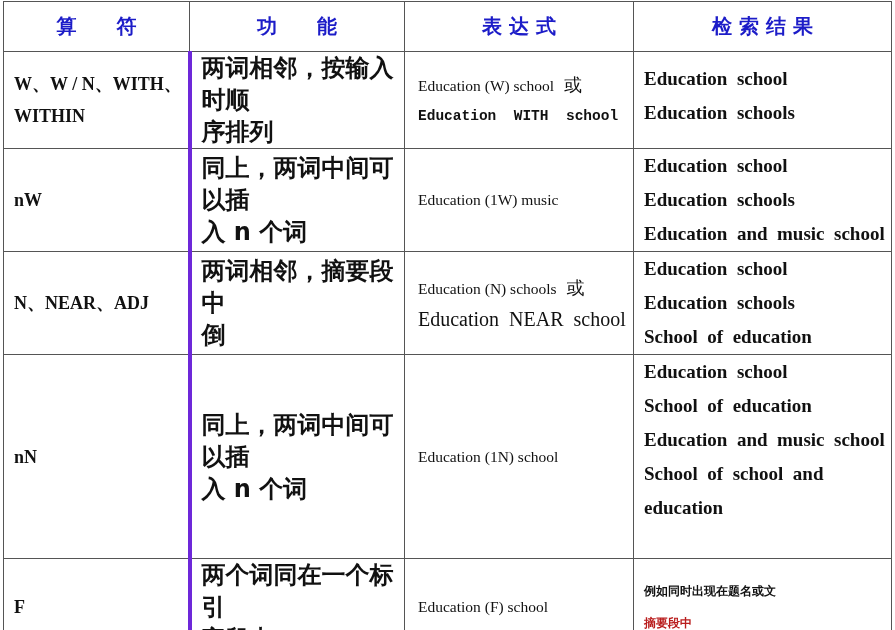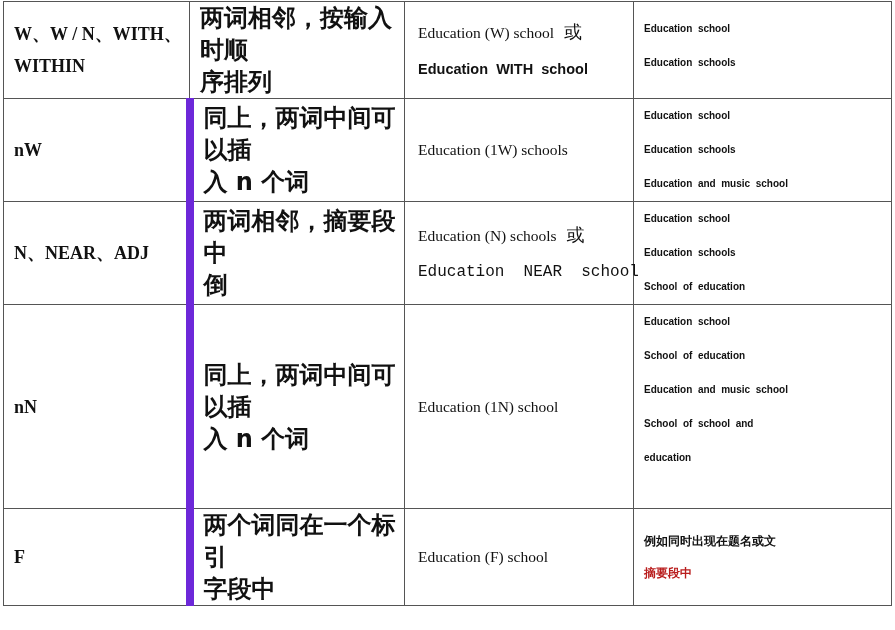--- a/index.html
+++ b/index.html
@@ -1,96 +1,102 @@
 <!DOCTYPE html>
 <html><head>
   <meta charset="utf-8">
   <style>
     html, body { margin: 0; padding: 0; background: #ffffff; }
     body { width: 895px; height: 630px; position: relative; overflow: hidden;
            font-family: "Liberation Serif", "DejaVu Serif", serif; color: #111; }
     table.ops { position: absolute; left: 3px; top: 1px; border-collapse: collapse;
                 table-layout: fixed; width: 888px; }
     table.ops td, table.ops th { border: 1.5px solid #555; padding: 0; vertical-align: middle; }
-    table.ops tr:not(:first-child) td:first-child { border-right: 8px solid #6d28d9; }
+    table.ops tr:not(:first-child) td:first-child { border-right: 4px solid #6d28d9; }
     th { height: 49px; color: #1c1cc8; font-weight: bold; font-size: 20px;
          font-family: "DejaVu Sans", sans-serif; text-align: center; }
     col.c1 { width: 186px; } col.c2 { width: 215px; } col.c3 { width: 229px; } col.c4 { width: 258px; }
     .op { font-weight: bold; font-size: 18px; padding-left: 10px !important; line-height: 32px; }
     .fn { font-weight: bold; font-size: 24px; padding-left: 10px !important; padding-right: 6px !important;
           line-height: 32px; font-family: "DejaVu Sans", sans-serif; }
-    .ex { font-size: 15.5px; padding-left: 13px !important; line-height: 36px; font-family: "Liberation Serif", serif; }
+    .ex { font-size: 15.5px; padding-left: 13px !important; line-height: 30px; font-family: "Liberation Serif", serif; }
     .ex .alt { font-family: "DejaVu Sans", sans-serif; font-size: 18px; margin-left: 10px; }
-    .res { font-size: 10px; padding-left: 10px !important; padding-right: 8px !important;
-           line-height: 34px; font-family: Liberation Sans, sans-serif; letter-spacing: 0px; }
+    .res { font-size: 19px; padding-left: 10px !important; padding-right: 8px !important;
+           line-height: 34px; font-family: Liberation Serif, serif; letter-spacing: 0px; }
     .res .line { display: block; white-space: pre; font-weight: bold; }
     .res.cn { font-family: "DejaVu Sans", sans-serif; font-size: 12px; font-weight: bold; line-height: 32px; }
     .line { display: block; }
     .top { vertical-align: top !important; padding-top: 0 !important; }
   </style>
 </head>
 <body>
 
 <table class="ops">
   <colgroup>
       <col class="c1">
       <col class="c2">
       <col class="c3">
       <col class="c4">
     </colgroup>
   <tbody>
+      <tr>
+    <th>算　　符</th>
+    <th>功　　能</th>
+    <th>表 达 式</th>
+    <th>检 索 结 果</th>
+  </tr>
 
   <tr style="height:88px">
     <td class="op">
       <span class="line">W、W / N、WITH、</span>
       <span class="line">WITHIN</span>
     </td>
     <td class="fn">
       <span class="line">两词相邻，按输入时顺</span>
       <span class="line">序排列</span>
     </td>
     <td class="ex">
       <span class="line"><span>Education (W) school</span><span class="alt">或</span></span>
-      <span class="line" style="white-space:pre;font-family:Liberation Sans, sans-serif;font-size:14.5px;font-weight:bold">Education  WITH  school</span>
+      <span class="line" style="white-space:pre;font-family:Liberation Mono, monospace;font-size:14.5px;font-weight:bold">Education  WITH  school</span>
     </td>
     <td class="res top" style="padding-top:10px !important">
       <span class="line">Education  school</span>
       <span class="line">Education  schools</span>
     </td>
   </tr>
 
   <tr style="height:102px">
     <td class="op">
       <span class="line">nW</span>
     </td>
     <td class="fn">
       <span class="line">同上，两词中间可以插</span>
       <span class="line">入 n 个词</span>
     </td>
     <td class="ex">
-      <span class="line">Education (1W) schools</span>
+      <span class="line">Education (1W) music</span>
     </td>
     <td class="res">
       <span class="line">Education  school</span>
       <span class="line">Education  schools</span>
       <span class="line">Education  and  music  school</span>
     </td>
   </tr>
 
   <tr style="height:102px">
     <td class="op">
       <span class="line">N、NEAR、ADJ</span>
     </td>
     <td class="fn">
       <span class="line">两词相邻，摘要段中</span>
       <span class="line">倒</span>
     </td>
     <td class="ex">
       <span class="line"><span>Education (N) schools</span><span class="alt">或</span></span>
-      <span class="line" style="white-space:pre;font-family:Liberation Mono, monospace;font-size:16px">Education  NEAR  school</span>
+      <span class="line" style="white-space:pre;font-family:Liberation Serif, serif;font-size:20px">Education  NEAR  school</span>
     </td>
     <td class="res">
       <span class="line">Education  school</span>
       <span class="line">Education  schools</span>
       <span class="line">School  of  education</span>
     </td>
   </tr>
 
   <tr style="height:204px">
     <td class="op">

